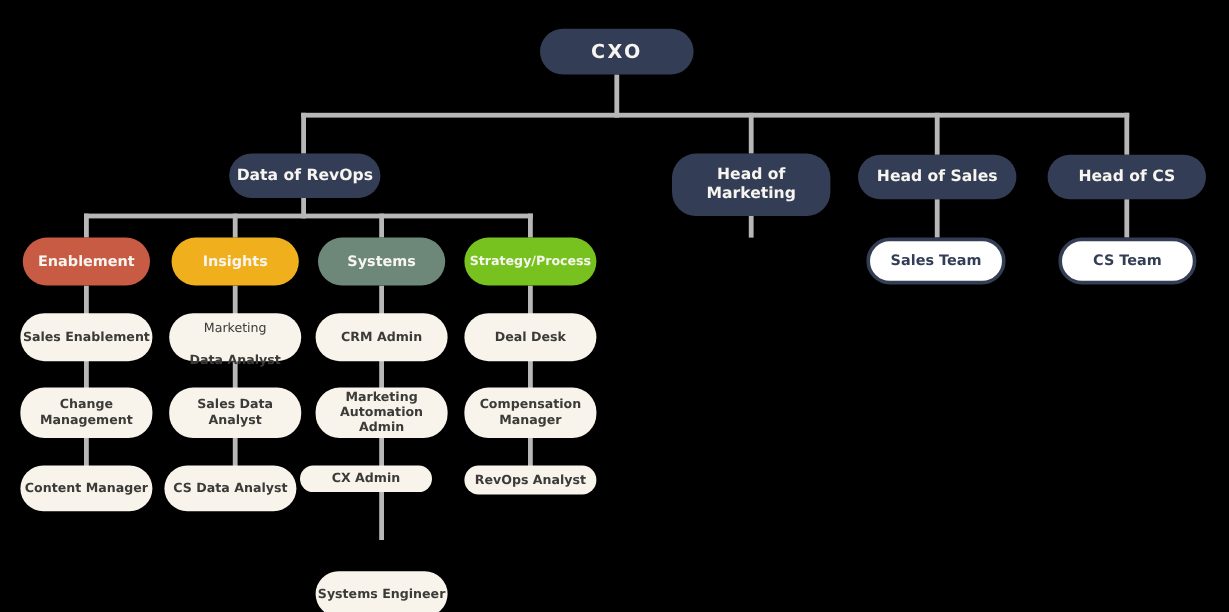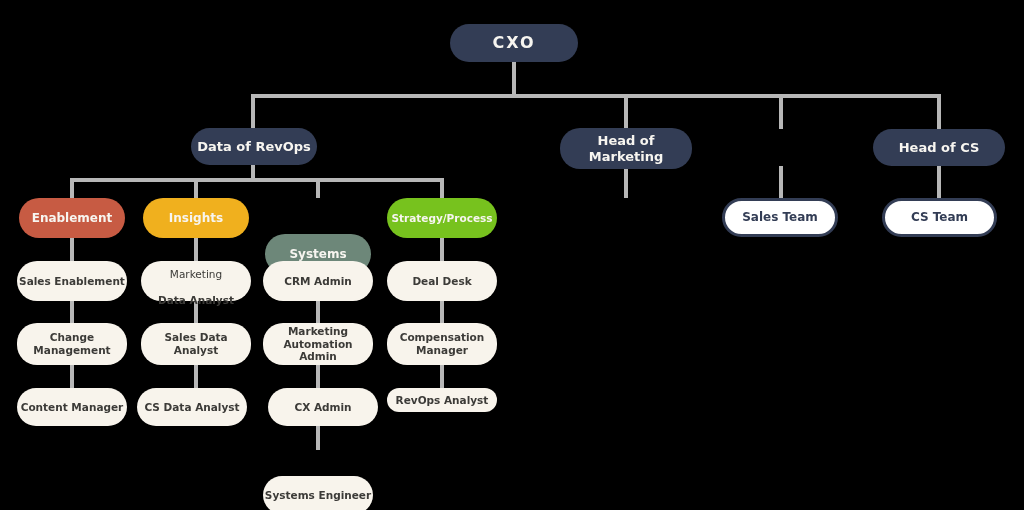--- a/index.html
+++ b/index.html
@@ -18,21 +18,21 @@
     border-radius:20px;
     white-space:pre-line;
     line-height:1.2;
     box-sizing:border-box;
   }
   .navy{background:var(--navy,#333d55);color:var(--pill_text,#f7f5f0);font-size:13px;}
   .cxo{font-size:16px;letter-spacing:2px;}
   .cat{color:var(--pill_text,#f7f5f0);font-size:12px;}
   .cat-enablement{background:var(--enablement,#c75b43);}
   .cat-insights{background:var(--insights,#f0b01e);}
-  .cat-systems{background:var(--systems,#6d8779);margin-top:36px;}
+  .cat-systems{background:var(--systems,#6d8779);}
   .cat-strategy{background:var(--strategy,#77c21e);font-size:10.5px;}
   .role{background:var(--card_bg,#f8f4ec);color:var(--card_text,#3c3b38);font-size:10.5px;}
   .role .toplight{display:block;font-weight:normal;}
   .role .stack{display:block;}
   .team{
     background:var(--team_bg,#fff);color:var(--navy,#333d55);
     border:3px solid var(--navy,#333d55);font-size:12px;
   }
 </style>
 </head>
@@ -56,22 +56,23 @@
   <div class="cline" style="left:194px;top:238px;width:4px;height:152px;"></div>
   <div class="cline" style="left:316px;top:238px;width:4px;height:212px;"></div>
   <div class="cline" style="left:440px;top:238px;width:4px;height:152px;"></div>
   <div class="cline" style="left:624px;top:166px;width:4px;height:32px;"></div>
   <div class="cline" style="left:779px;top:166px;width:4px;height:32px;"></div>
   <div class="cline" style="left:937px;top:166px;width:4px;height:32px;"></div>
 
   <div class="node navy cxo" style="left:450px;top:24px;width:128px;height:38px;">CXO</div>
 
   <div class="node navy" style="left:191px;top:128px;width:126px;height:37px;">Data of RevOps</div>
-  <div class="node navy" style="left:560px;top:128px;width:132px;height:41px;">Head of
+  <div class="node navy" style="left:560px;top:128px;width:132px;height:52px;">Head of
 Marketing</div>
+  <div class="node navy" style="left:715px;top:129px;width:132px;height:37px;">Head of Sales</div>
   <div class="node navy" style="left:873px;top:129px;width:132px;height:37px;">Head of CS</div>
 
   <div class="node team" style="left:722px;top:198px;width:116px;height:39px;">Sales Team</div>
   <div class="node team" style="left:882px;top:198px;width:115px;height:39px;">CS Team</div>
 
   <div class="node cat cat-enablement" style="left:19px;top:198px;width:106px;height:40px;">Enablement</div>
   <div class="node cat cat-insights" style="left:143px;top:198px;width:106px;height:40px;">Insights</div>
   <div class="node cat cat-systems" style="left:265px;top:198px;width:106px;height:40px;">Systems</div>
   <div class="node role" style="left:17px;top:261px;width:110px;height:40px;">Sales Enablement</div>
 
@@ -86,21 +87,21 @@
       <span>Data Analyst</span>
     </span>
   </div>
   <div class="node role" style="left:141px;top:323px;width:110px;height:42px;">Sales Data
 Analyst</div>
   <div class="node role" style="left:137px;top:388px;width:110px;height:38px;">CS Data Analyst</div>
 
   <div class="node role" style="left:263px;top:261px;width:110px;height:40px;">CRM Admin</div>
   <div class="node role" style="left:263px;top:323px;width:110px;height:42px;">Marketing
 Automation Admin</div>
-  <div class="node role" style="left:268px;top:388px;width:110px;height:38px;">CX Admin</div>
+  <div class="node role" style="left:250px;top:388px;width:110px;height:22px;">CX Admin</div>
   <div class="node role" style="left:263px;top:448px;width:110px;height:38px;margin-top:28px;">Systems Engineer</div>
 
   <div class="node role" style="left:387px;top:261px;width:110px;height:40px;">Deal Desk</div>
   <div class="node role" style="left:387px;top:323px;width:110px;height:42px;">Compensation
 Manager</div>
   <div class="node role" style="left:387px;top:388px;width:110px;height:24px;">RevOps Analyst</div>
 
 </div>
 
 </body></html>

